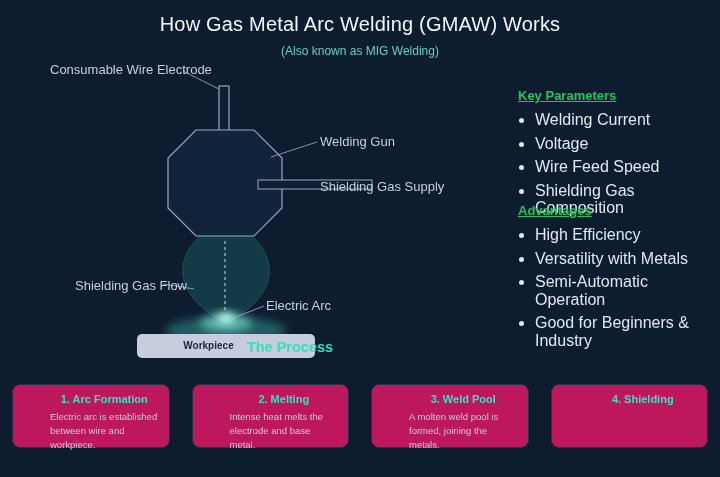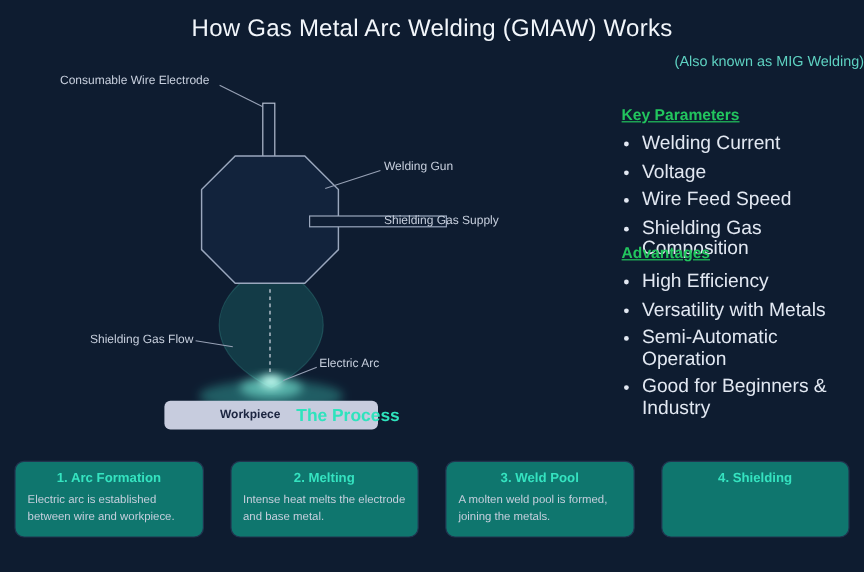--- a/index.html
+++ b/index.html
@@ -11,27 +11,27 @@
   }
   .stage { position: relative; width: 720px; height: 477px; background: #0e1c30; }
 
   .title {
     position: absolute; top: 13px; left: 0; width: 720px;
     text-align: center; font-size: 20px; font-weight: 400; color: #f2f6fb;
     letter-spacing: 0.2px;
   }
   .subtitle {
     position: absolute; top: 44px; left: 0; width: 720px;
-    text-align: right; font-size: 12px; color: #5ed2c2;
+    text-align: center; font-size: 12px; color: #5ed2c2;
   }
 
   .diagram-svg { position: absolute; left: 0; top: 0; width: 720px; height: 477px; }
 
   .dlabel {
-    position: absolute; font-size: 10px; color: #c7cfdd; white-space: nowrap;
+    position: absolute; font-size: 13px; color: #c7cfdd; white-space: nowrap;
   }
   .workpiece-label {
     position: absolute; left: 137px; top: 340px; width: 143px;
     text-align: center; font-size: 10px; font-weight: 700; color: #1c2540;
   }
 
   .side-block { position: absolute; left: 518px; width: 195px; }
   .side-heading { font-size: 13px; font-weight: 700; color: #22c55e; margin-bottom: 8px; text-decoration: underline; }
   .side-block ul { list-style: disc; padding-left: 17px; }
   .side-block li { font-size: 16px; color: #e2e8f2; margin-bottom: 6px; line-height: 1.1; }
@@ -39,22 +39,22 @@
   .process-heading {
     position: absolute; top: 339px; left: 0; width: 580px;
     text-align: center; font-size: 14.5px; font-weight: 700; color: #2fe3bd;
   }
 
   .cards {
     position: absolute; left: 12px; top: 384px; width: 696px;
     display: flex; gap: 22px;
   }
   .card {
-    flex: 1; height: 64px; background: #0f766e;
-    border: 1px solid #21344f; border-radius: 8px;
+    flex: 1; height: 64px; background: #be185d;
+    border: 1px solid #21344f; border-radius: 8px; padding-left: 27px;
   }
   .card-title {
     margin-top: 8px; text-align: center;
     font-size: 11px; font-weight: 700; color: #35e3c0;
   }
   .card-body {
     padding: 5px 10px 0 10px; font-size: 9.5px; line-height: 1.45; color: #c6cfdd;
   }
 </style>
 </head>

